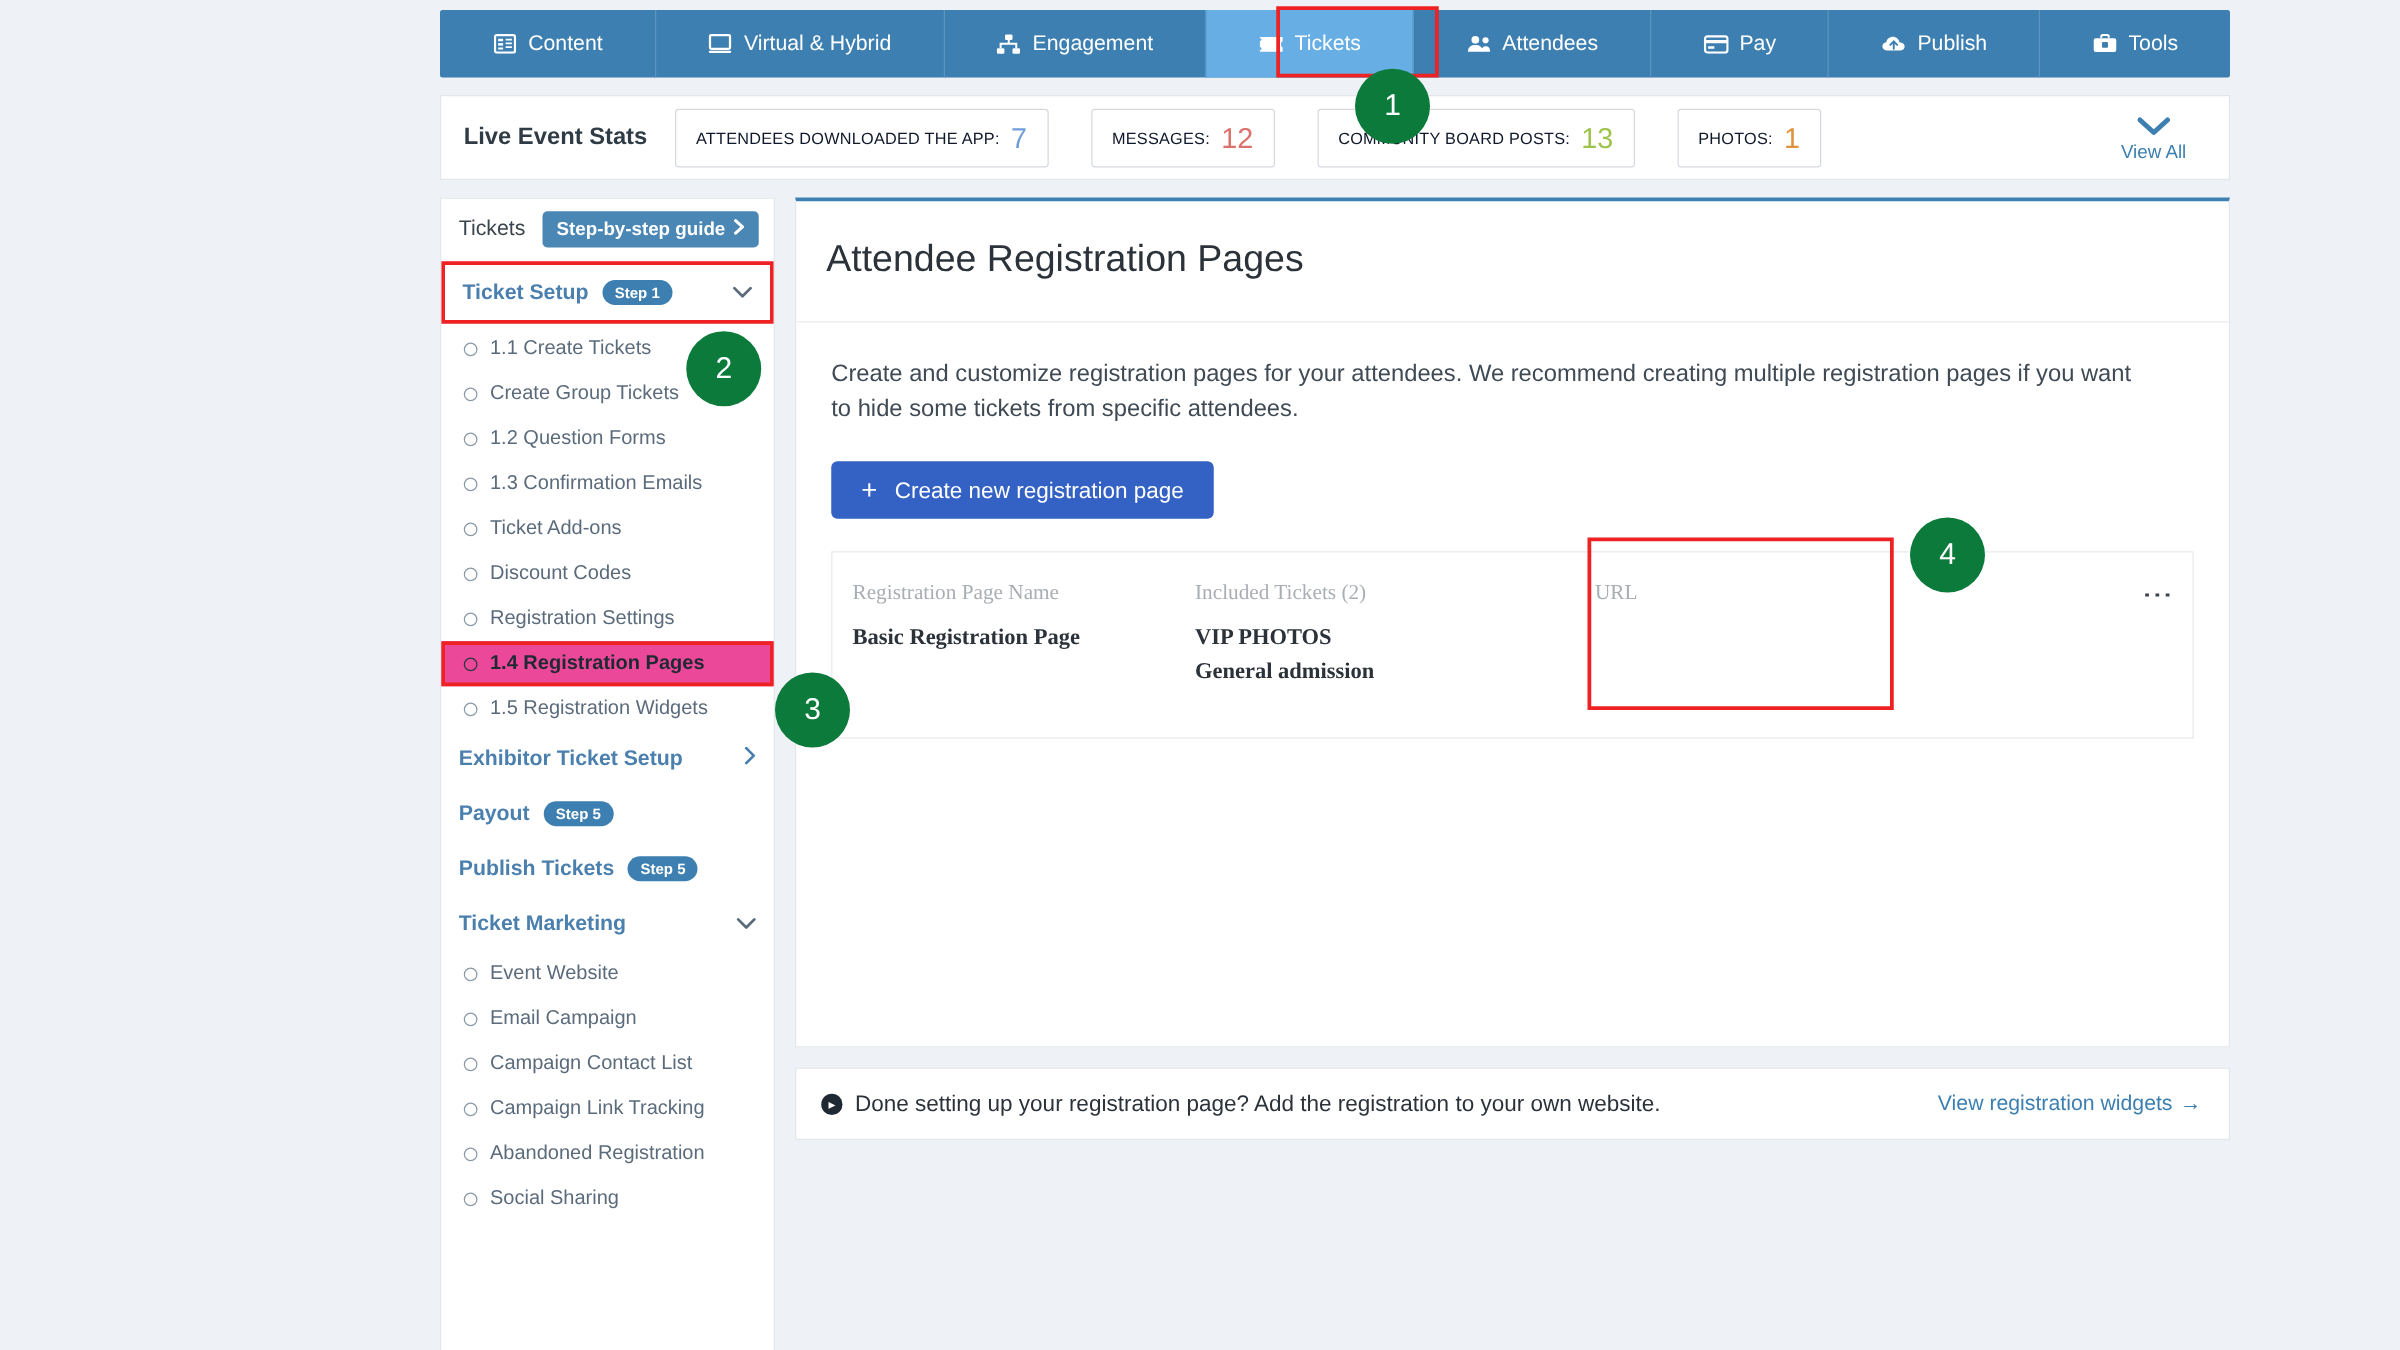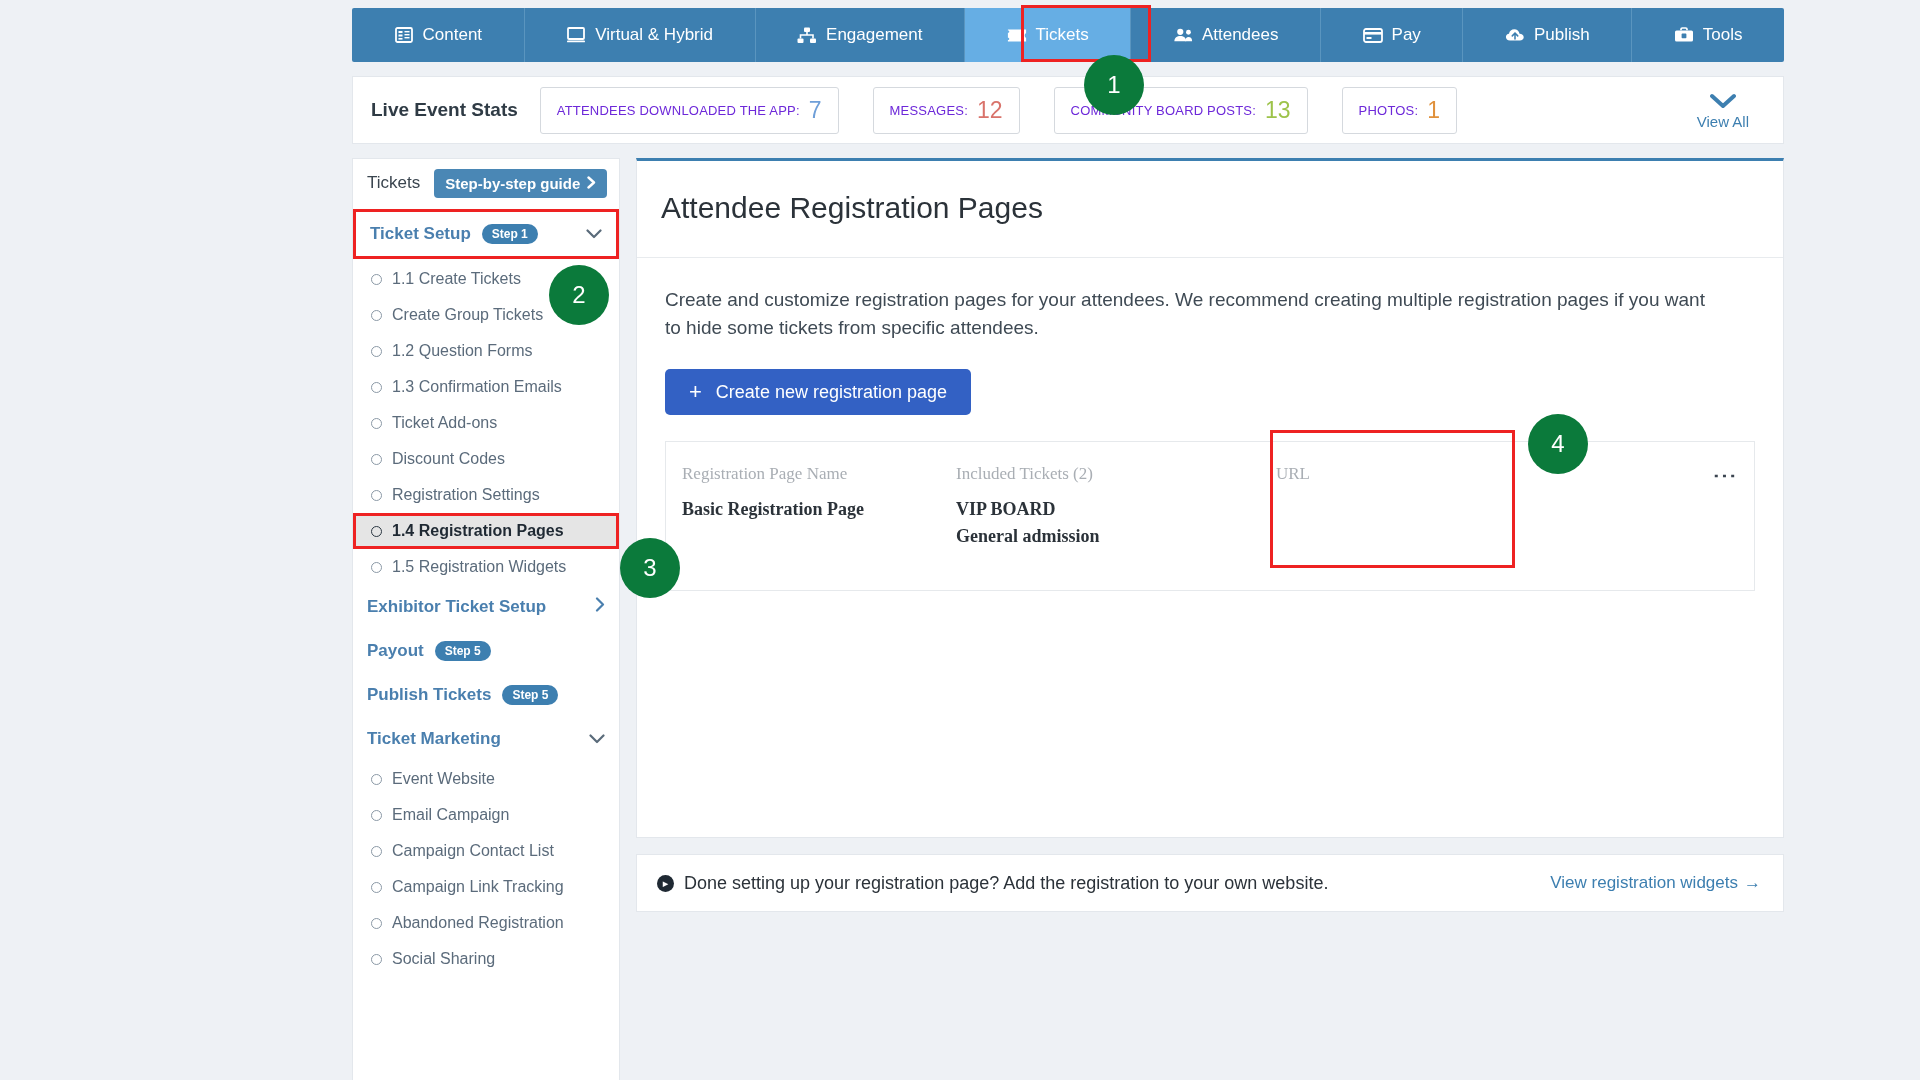--- a/index.html
+++ b/index.html
@@ -65,21 +65,21 @@
     border-radius: 3px;
     height: 47px;
     display: flex; align-items: center; justify-content: center;
     gap: 9px;
     padding: 0 16px;
     margin-right: 34px;
     white-space: nowrap;
     cursor: pointer;
   }
   .stat-label {
-    font-size: 13px; color: #6d28d9; letter-spacing: .2px;
+    font-size: 13px; color: #0f172a; letter-spacing: .2px;
   }
   .stat-value { font-size: 23px; }
   .viewall {
     margin-left: auto; margin-right: 34px;
     display: flex; flex-direction: column; align-items: center;
     color: #3d7fb0; cursor: pointer;
   }
   .viewall .chev { font-size: 26px; line-height: 18px; font-weight: bold; }
   .viewall .txt { font-size: 15px; margin-top: 4px; }
 
@@ -119,21 +119,21 @@
     display: flex; align-items: center; gap: 10px;
     padding: 9px 14px 9px 18px;
     font-size: 16px; color: #5b6b7b;
     cursor: pointer;
   }
   .sb-item .bullet {
     width: 11px; height: 11px; border: 1.6px solid #8b99a6;
     border-radius: 50%; flex: none;
   }
   .sb-item.selected {
-    background: #e5e5e5;
+    background: #ec4899;
     color: #1f2933; font-weight: bold;
     border: 3px solid #ee2222;
     padding: 6px 14px 6px 15px;
   }
   .sb-item.selected .bullet { border-color: #2b3742; }
 
   
   .main {
     position: absolute; left: 636px; top: 158px;
     width: 1148px; height: 680px;
@@ -467,21 +467,21 @@
       <span>Create new registration page</span>
     </button>
 
     <div class="table-card">
       <div class="col col-name">
         <div class="col-head">Registration Page Name</div>
         <div class="col-val">Basic Registration Page</div>
       </div>
       <div class="col col-tickets">
         <div class="col-head">Included Tickets (2)</div>
-        <div class="col-val">VIP BOARD</div>
+        <div class="col-val">VIP PHOTOS</div>
         <div class="col-val">General admission</div>
       </div>
       <div class="col col-url">
         <div class="col-head">URL</div>
         <div class="col-val"></div>
         <div class="url-box"></div>
       </div>
       <div class="col col-menu">
         <div class="kebab">⋮</div>
       </div>

